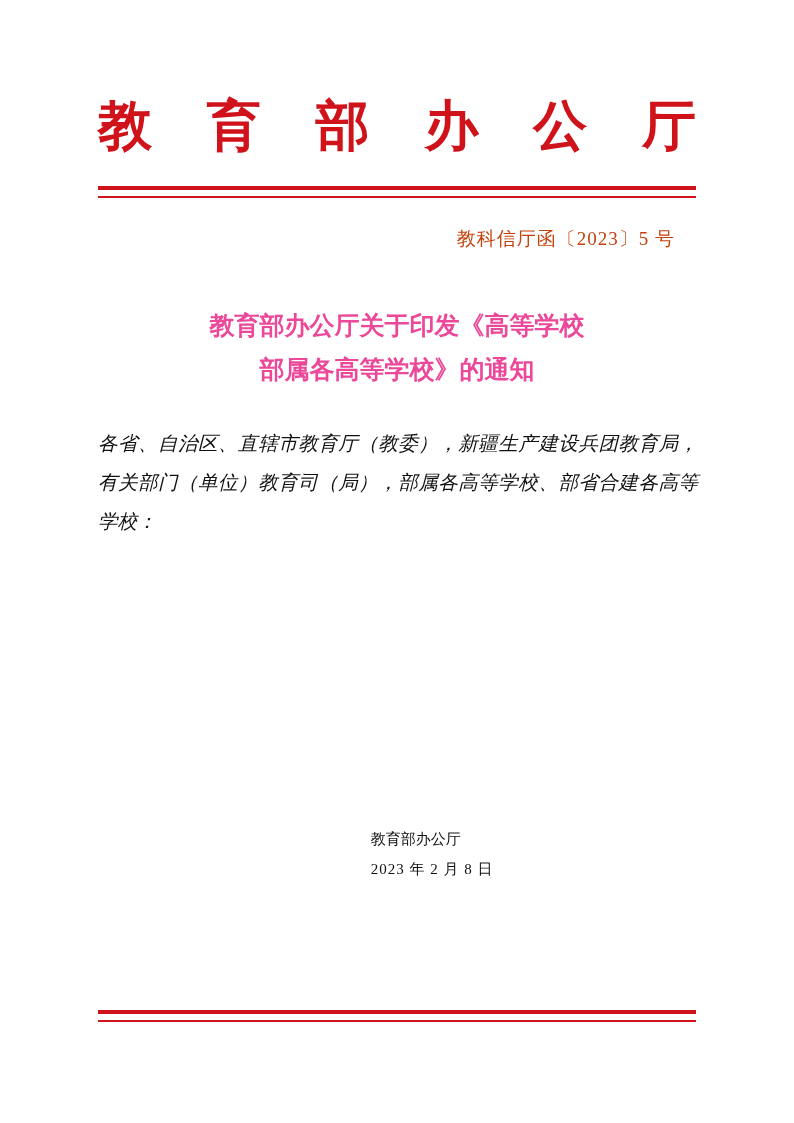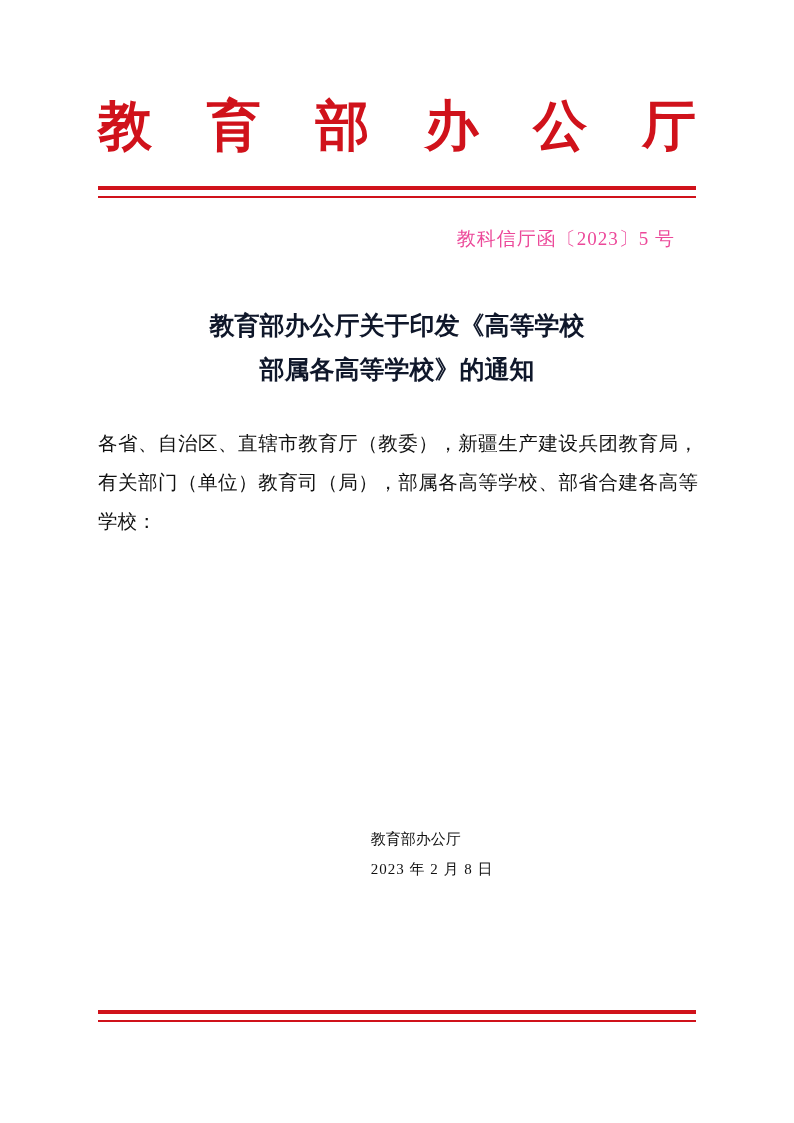--- a/index.html
+++ b/index.html
@@ -58,54 +58,55 @@
   .rule-top-thick { top: 186px; }
   .rule-top-thin  { top: 196px; }
 
   
   .doc-number {
     position: absolute;
     top: 226px;
     right: 98px;
     font-size: 19px;
     letter-spacing: 1px;
-    color: #ec4899;
+    color: #c2410c;
   }
 
   
   .doc-title {
     position: absolute;
     top: 304px;
     left: 98px;
     width: 598px;
     text-align: center;
     font-family: "DejaVu Serif", "Liberation Serif", serif;
     font-weight: bold;
     font-size: 25px;
     line-height: 1.75;
-    color: #0f172a;
+    color: #ec4899;
   }
   .doc-title .line {
     display: block;
   }
 
   
   .doc-body {
     position: absolute;
     top: 424px;
     left: 98px;
     width: 600px;
     font-size: 19.5px;
     line-height: 2.0;
     color: #111111;
     text-align: justify;
     text-justify: inter-ideograph;
   }
   .doc-body p {
     margin: 0;
+    font-style: italic;
   }
   .doc-body p.indent {
     text-indent: 2em;
   }
 
   
   .signature {
     position: absolute;
     top: 824px;
     left: 98px;

